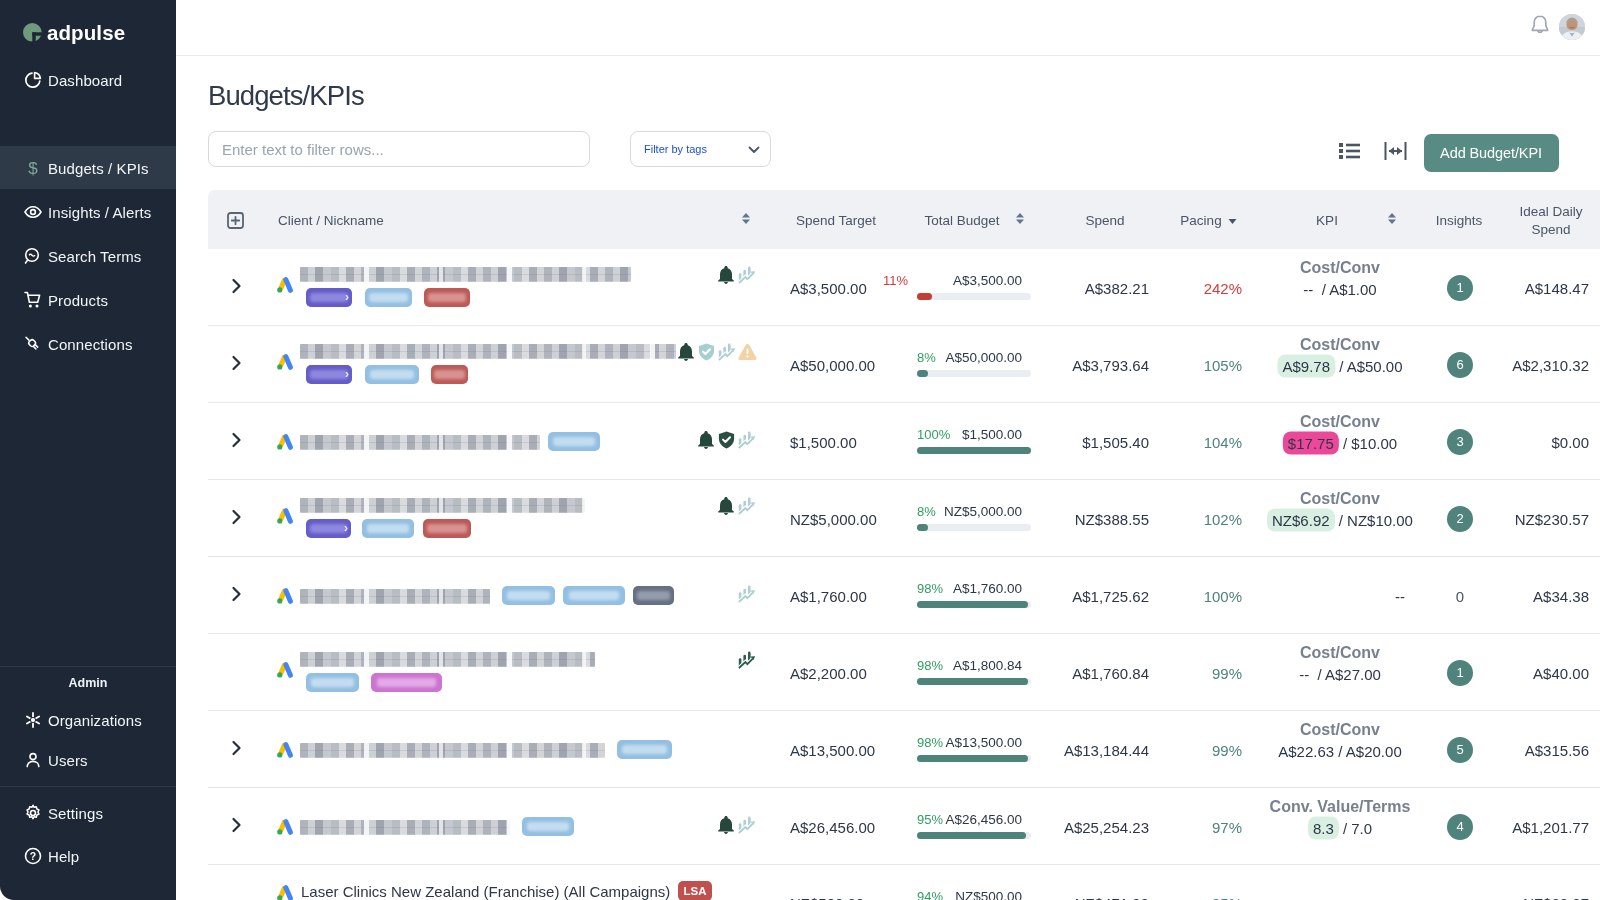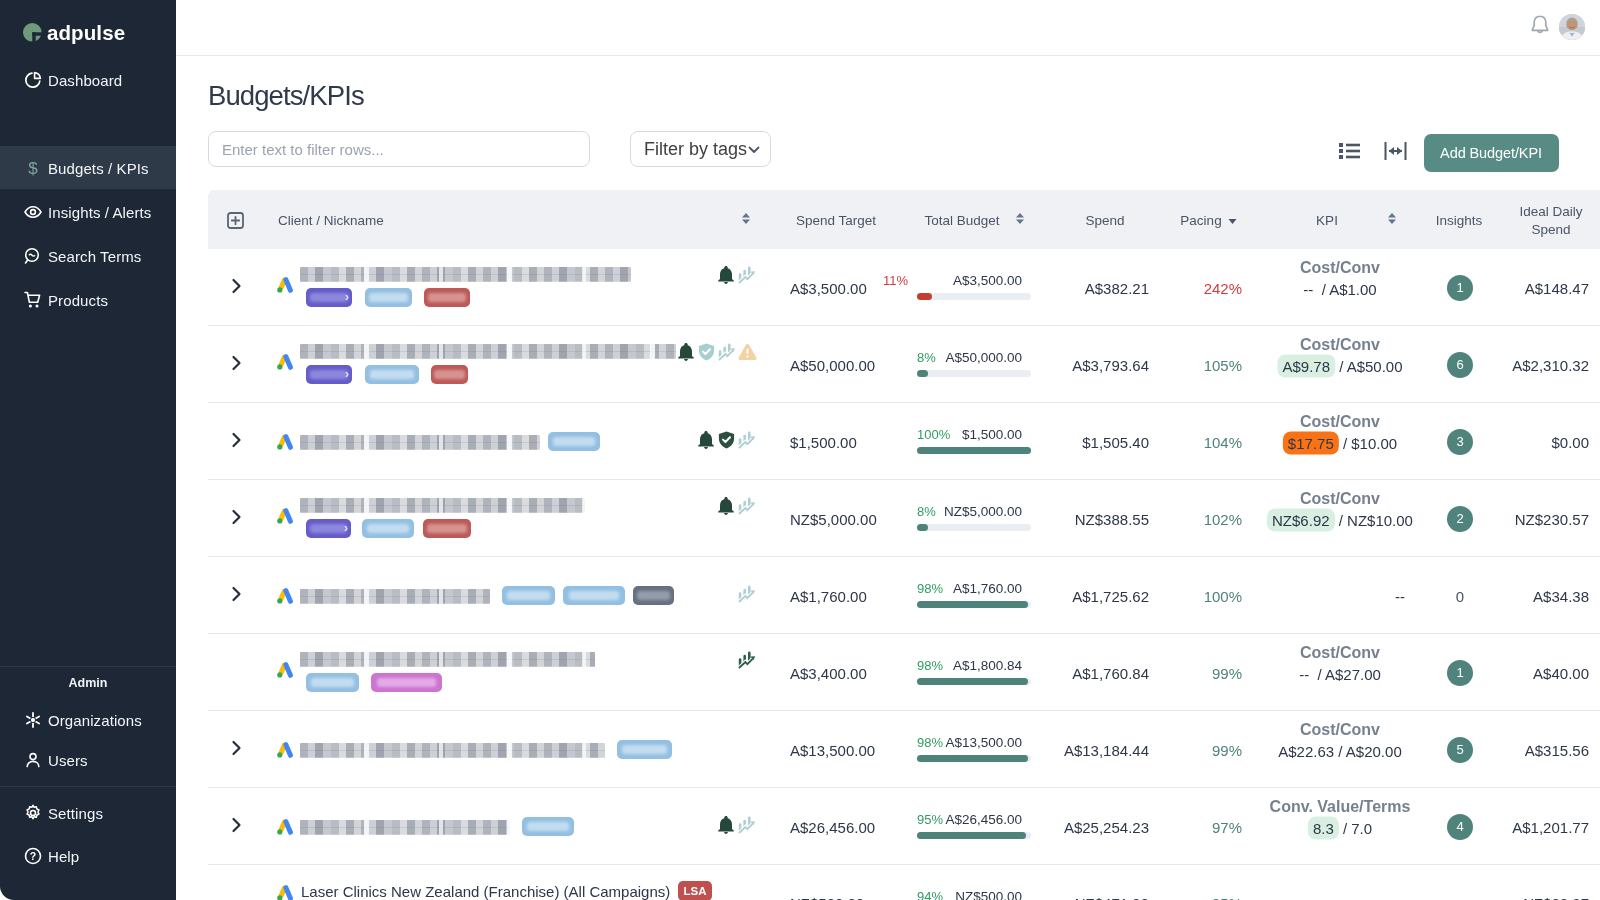--- a/index.html
+++ b/index.html
@@ -81,20 +81,30 @@
         <span class="lbl" style="">Search Terms</span>
       </div>
 <div class="mitem" style="top:278px">
         <span class="ic"><svg style="" width="18" height="18" viewBox="0 0 18 18">
             <path d="M1 1.5h2.4l2 9.8h8.3l1.9-7H5" fill="none" stroke="#fff" stroke-width="1.6" stroke-linecap="round" stroke-linejoin="round"></path>
             <circle cx="6.4" cy="15" r="1.5" fill="#fff"></circle>
             <circle cx="13" cy="15" r="1.5" fill="#fff"></circle>
           </svg></span>
         <span class="lbl" style="">Products</span>
       </div>
+<div class="mitem" style="top:322px">
+        <span class="ic"><svg style="" width="18" height="18" viewBox="0 0 18 18">
+            <g stroke="#fff" stroke-width="1.5" fill="none" stroke-linecap="round">
+              <path d="M2 2.2l2.9 2.9"></path>
+              <rect x="5" y="5" width="6" height="6" rx="2.2" transform="rotate(45 8 8.2)"></rect>
+              <path d="M11.2 9.6l2.5 2.5M9.4 11.4l2.5 2.5"></path>
+            </g>
+          </svg></span>
+        <span class="lbl" style="">Connections</span>
+      </div>
 <div class="abs" style="left:0;top:666px;width:176px;height:1px;background:#2d3949"></div>
 <div class="abs" style="left:88px;top:683px;transform:translate(-50%,-50%);color:#eef2f6;font-size:12.5px;font-weight:700">Admin</div>
 <div class="mitem" style="top:698px">
         <span class="ic"><svg style="" width="18" height="18" viewBox="0 0 18 18">
             <g stroke="#fff" stroke-width="1.8" stroke-linecap="round">
               <path d="M9 2v14M2.9 5.5l12.2 7M2.9 12.5l12.2-7"></path>
             </g>
             <circle cx="9" cy="9" r="2.6" fill="#fff" stroke="#1d2735" stroke-width="1"></circle>
           </svg></span>
         <span class="lbl" style="">Organizations</span>
@@ -119,21 +129,21 @@
             <circle cx="9" cy="9" r="7.5" fill="none" stroke="#fff" stroke-width="1.6"></circle>
             <text x="9" y="12.6" text-anchor="middle" font-size="10.5" font-weight="bold" font-family="Liberation Sans" fill="#fff">?</text>
           </svg></span>
         <span class="lbl" style="">Help</span>
       </div>
 </div>
 <div class="abs" style="left:208px;top:96px;transform:translate(0,-50%);font-size:27.5px;font-weight:500;color:#2f3b4d;letter-spacing:-0.9px">Budgets/KPIs</div>
 <div class="abs" style="left:208px;top:131px;width:382px;height:36px;border:1px solid #d6dae0;border-radius:8px;background:#fff"></div>
 <div class="abs" style="left:222px;top:149px;transform:translate(0,-50%);font-size:15px;color:#9aa3af">Enter text to filter rows...</div>
 <div class="abs" style="left:630px;top:131px;width:141px;height:36px;border:1px solid #d6dae0;border-radius:8px;background:#fff"></div>
-<div class="abs" style="left:644px;top:149px;transform:translate(0,-50%);font-size:18px;color:#404040">Filter by tags</div>
+<div class="abs" style="left:644px;top:149px;transform:translate(0,-50%);font-size:11px;color:#1d4ed8">Filter by tags</div>
 <div class="abs" style="left:748px;top:149px;transform:translate(0,-50%)"><svg style="" width="12" height="8" viewBox="0 0 12 8">
         <path d="M1.5 1.5l4.5 4.5 4.5-4.5" fill="none" stroke="#4a5568" stroke-width="1.8" stroke-linecap="round" stroke-linejoin="round"></path>
       </svg></div>
 <div class="abs" style="left:1339px;top:153px;transform:translate(0,-50%)"><svg style="" width="21" height="17" viewBox="0 0 21 17">
         <g fill="#4b5563">
           <rect x="0" y="0.5" width="4" height="4"></rect>
           <rect x="0" y="6.5" width="4" height="4"></rect>
           <rect x="0" y="12.5" width="4" height="4"></rect>
           <rect x="7" y="1.2" width="14" height="2.6"></rect>
           <rect x="7" y="7.2" width="14" height="2.6"></rect>
@@ -307,21 +317,21 @@
         </svg></div>
 <div class="abs lt num" style="left:582px;top:38.5px">$1,500.00</div>
 <div class="abs lt pct" style="left:709px;top:31.0px;color:#2f9e63">100%</div>
 <div class="abs rt amt" style="left:814px;top:31.0px">$1,500.00</div>
 <div class="bar" style="left:709px;top:43.5px">
         <i style="width:114px;background:#4e837b"></i>
       </div>
 <div class="abs rt num" style="left:941px;top:38.5px">$1,505.40</div>
 <div class="abs rt" style="left:1034px;top:38.5px;font-size:15px;color:#4e837b">104%</div>
 <div class="abs ctr kpilab" style="left:1132px;top:18.5px">Cost/Conv</div>
-<div class="abs ctr kpival" style="left:1132px;top:39.5px"><span class="pill" style="background:#f97316">$17.75</span><span> / $10.00</span></div>
+<div class="abs ctr kpival" style="left:1132px;top:39.5px"><span class="pill" style="background:#ec4899">$17.75</span><span> / $10.00</span></div>
 <div class="insc" style="left:1239px;top:25.5px">3</div>
 <div class="abs rt num" style="left:1381px;top:38.5px">$0.00</div>
 </div>
 <div class="row" style="top:480px">
 <div class="abs" style="left:23px;top:38.5px;transform:translate(0,-50%)"><svg style="" width="11" height="18" viewBox="0 0 11 18">
           <path d="M2.5 3l6 6-6 6" stroke="#252f3d" stroke-width="2.2" fill="none" stroke-linecap="round" stroke-linejoin="round"></path>
         </svg></div>
 <div class="abs" style="left:69px;top:26.5px"><svg style="" width="17" height="18" viewBox="0 0 17 18">
           <line x1="7.4" y1="4.1" x2="4.2" y2="11.6" stroke="#FBBC04" stroke-width="5" stroke-linecap="round"></line>
           <line x1="8.9" y1="3.7" x2="13.4" y2="14.3" stroke="#4285F4" stroke-width="5" stroke-linecap="round"></line>
@@ -415,21 +425,21 @@
         <i style="background:#e4a9e7"></i>
       </div>
 <div class="abs" style="left:530px;top:27.5px;transform:translate(0,-50%)"><svg style="" width="18" height="18" viewBox="0 0 18 18">
           <rect x="0.8" y="7.2" width="2.6" height="9.6" rx="1.3" fill="#2e5e4c"></rect>
           <rect x="5.4" y="3.8" width="2.6" height="8.4" rx="1.3" fill="#2e5e4c"></rect>
           <rect x="10" y="0.6" width="2.6" height="9.6" rx="1.3" fill="#2e5e4c"></rect>
           <path d="M0.9 17l6.5-6 2 2.1 5.4-5.4" stroke="#fff" stroke-width="3.8" fill="none"></path>
           <path d="M0.9 17l6.5-6 2 2.1 5.4-5.4" stroke="#2e5e4c" stroke-width="1.9" fill="none"></path>
           <path d="M17.2 5.2l-4.9.3 3.2 3.4z" fill="#2e5e4c"></path>
         </svg></div>
-<div class="abs lt num" style="left:582px;top:38.5px">A$3,400.00</div>
+<div class="abs lt num" style="left:582px;top:38.5px">A$2,200.00</div>
 <div class="abs lt pct" style="left:709px;top:31.0px;color:#2f9e63">98%</div>
 <div class="abs rt amt" style="left:814px;top:31.0px">A$1,800.84</div>
 <div class="bar" style="left:709px;top:43.5px">
         <i style="width:111px;background:#4e837b"></i>
       </div>
 <div class="abs rt num" style="left:941px;top:38.5px">A$1,760.84</div>
 <div class="abs rt" style="left:1034px;top:38.5px;font-size:15px;color:#4e837b">99%</div>
 <div class="abs ctr kpilab" style="left:1132px;top:18.5px">Cost/Conv</div>
 <div class="abs ctr kpival" style="left:1132px;top:39.5px"><span>--&nbsp;</span><span> / A$27.00</span></div>
 <div class="insc" style="left:1239px;top:25.5px">1</div>

